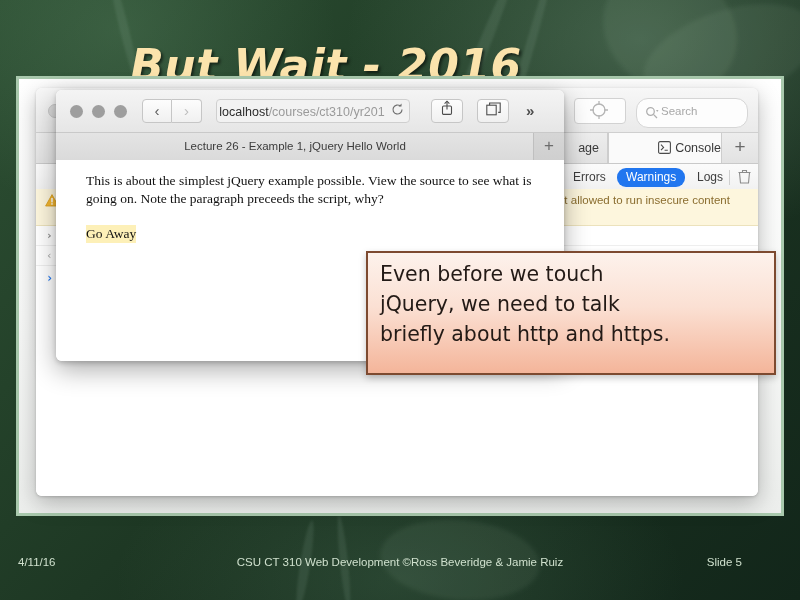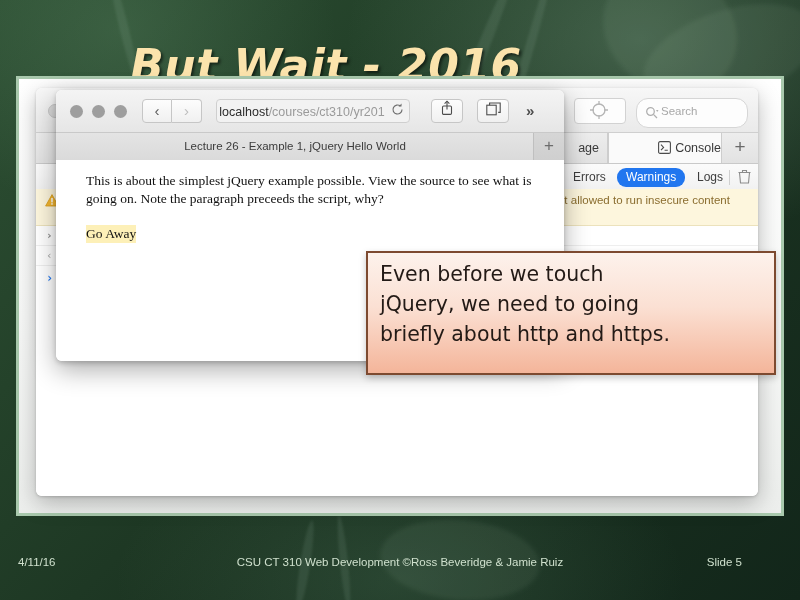--- a/index.html
+++ b/index.html
@@ -330,21 +330,21 @@
     </div>
 
     <div id="sf-page">
       <p>This is about the simplest jQuery example possible. View the source to see what is going on. Note the paragraph preceeds the script, why?</p>
       <p id="goaway">Go Away</p>
     </div>
   </div>
 
   <div id="callout">
     <div class="line">Even before we touch</div>
-    <div class="line">jQuery, we need to going</div>
+    <div class="line">jQuery, we need to talk</div>
     <div class="line">briefly about http and https.</div>
   </div>
 
   <div id="footer">
     <span id="f-date">4/11/16</span>
     <span id="f-center">CSU CT 310 Web Development ©Ross Beveridge &amp; Jamie Ruiz</span>
     <span id="f-slide">Slide 5</span>
   </div>
 
 </div>

